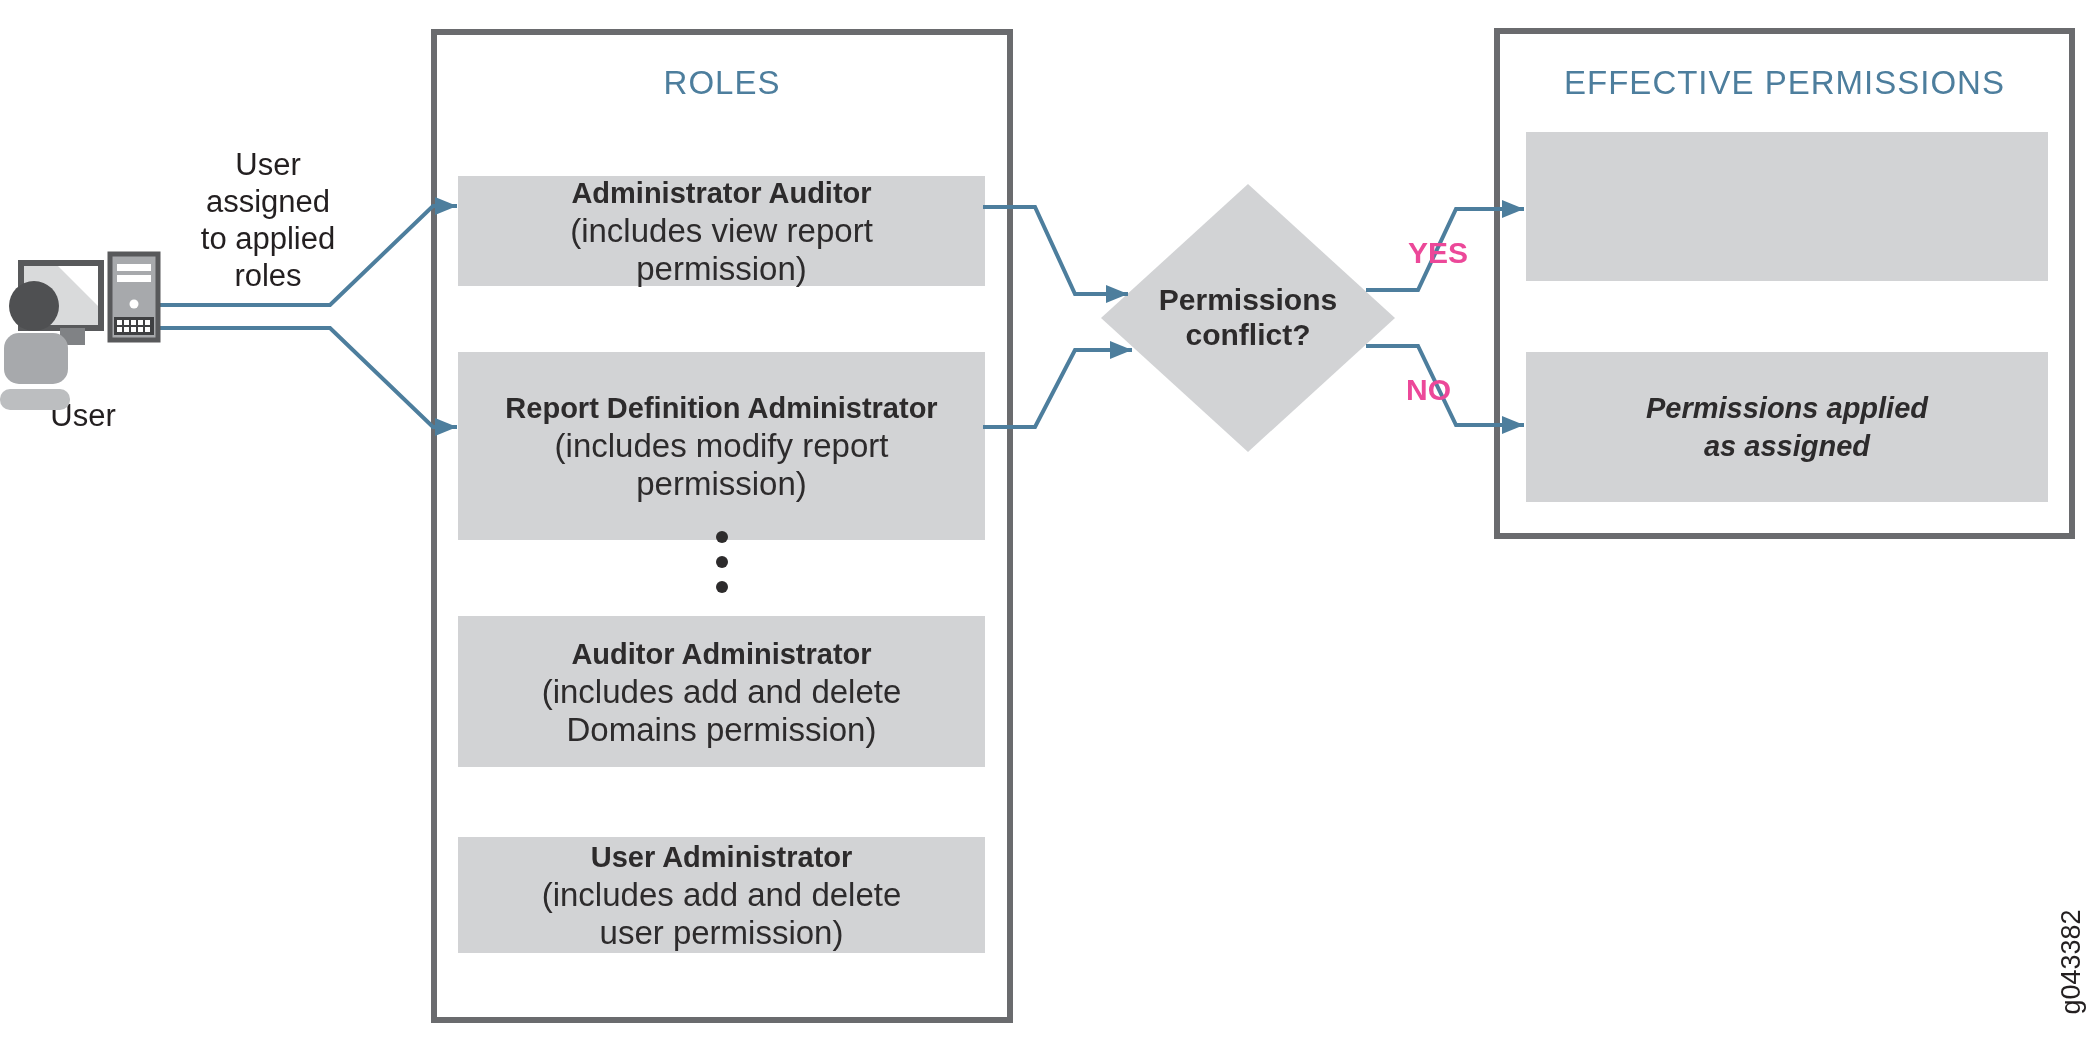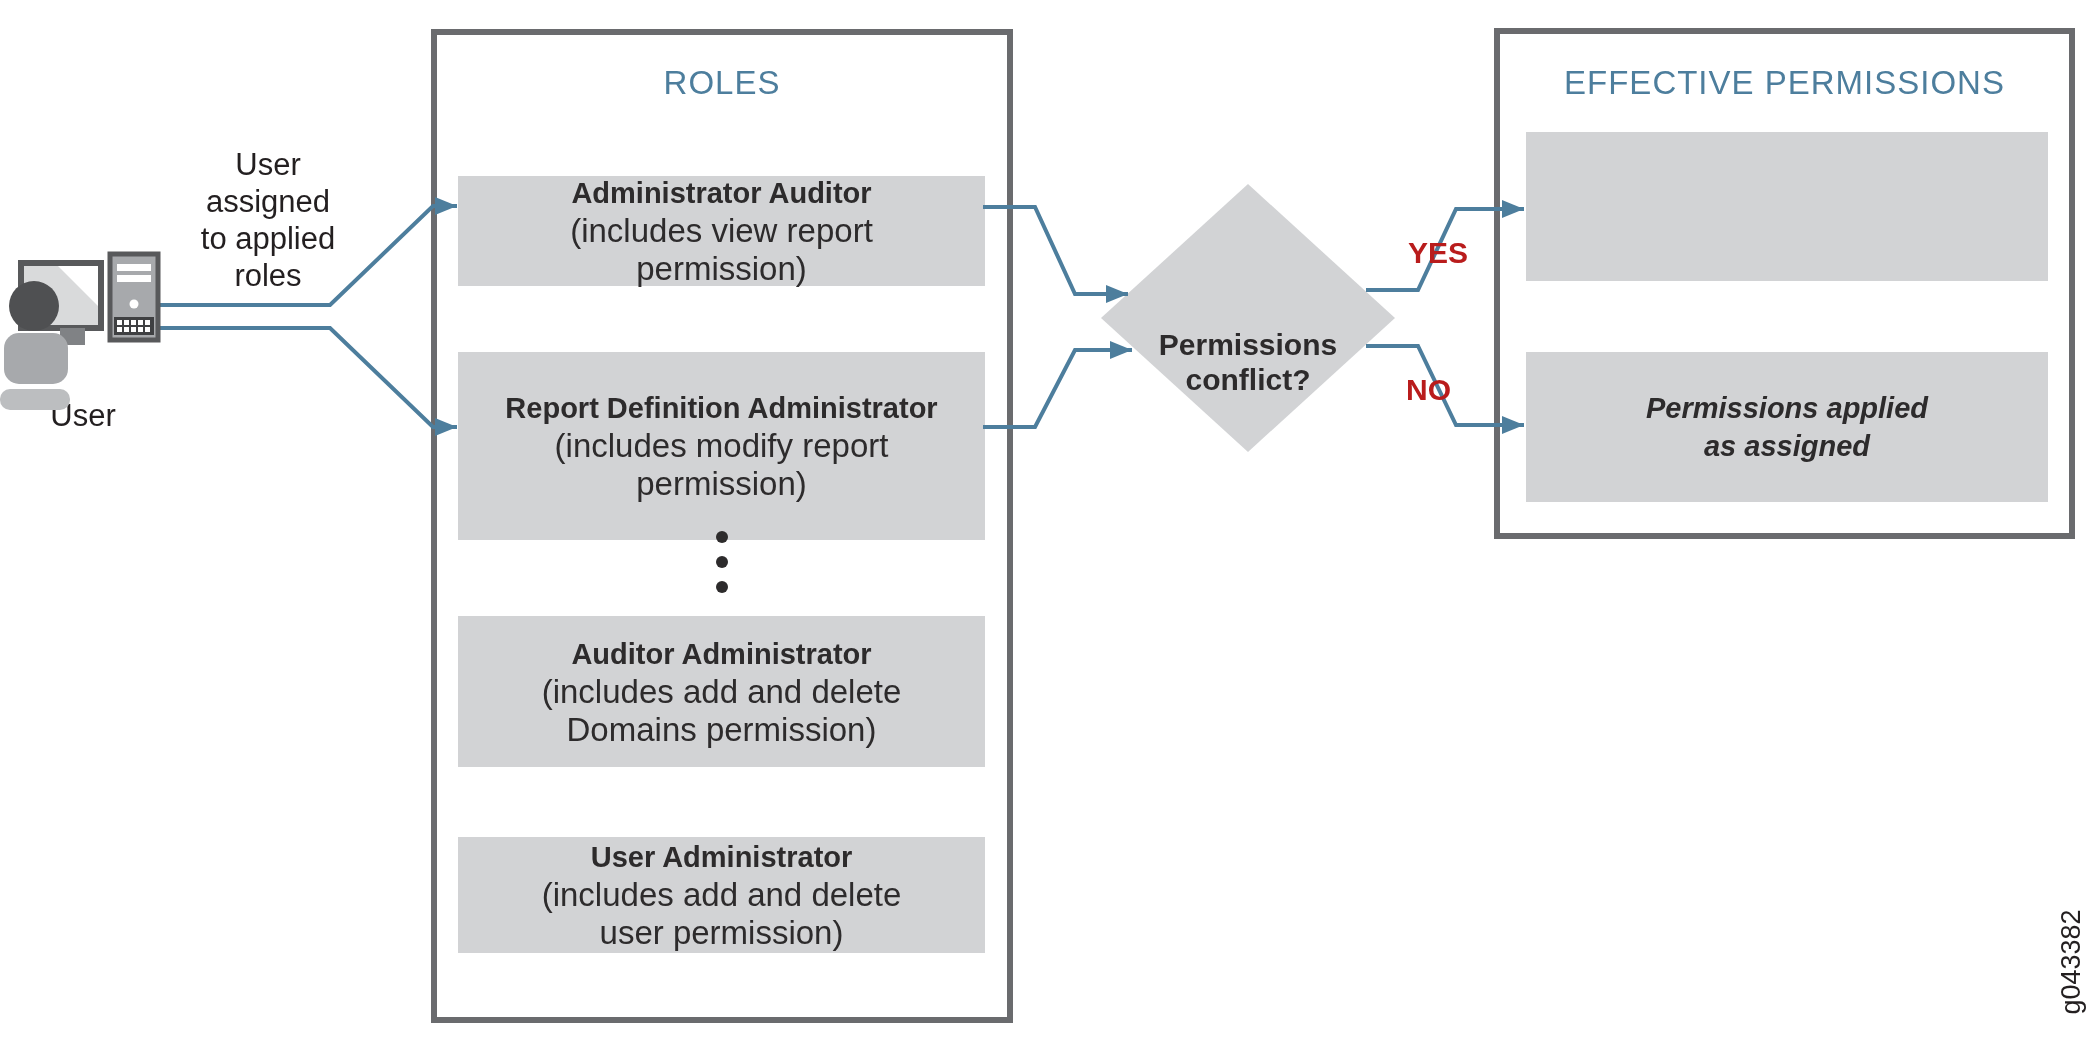--- a/index.html
+++ b/index.html
@@ -53,23 +53,23 @@
   .ep-panel .gbox{left:26px;width:522px;}
   .ep-box-0{top:98px;height:149px;}
   .ep-box-1{top:318px;height:150px;font-style:italic;}
 
   
   .overlay{position:absolute;left:0;top:0;width:2100px;height:1050px;pointer-events:none;}
 
   
   .diamond-text{
     position:absolute;left:1123px;top:282px;width:250px;text-align:center;
-    font-size:30px;font-weight:bold;line-height:35px;color:#2d2b2c;margin-top:45px;
+    font-size:30px;font-weight:bold;line-height:35px;color:#2d2b2c;
   }
-  .branch-label{position:absolute;font-size:30px;font-weight:600;color:#b91c1c;}
+  .branch-label{position:absolute;font-size:30px;font-weight:600;color:#ec4899;}
   .yes-label{left:1400px;top:236px;width:76px;text-align:center;}
   .no-label{left:1406px;top:373px;width:76px;}
 
   .figure-id{
     position:absolute;left:2071px;top:962px;
     transform:translate(-50%,-50%) rotate(-90deg);
     font-size:27px;color:#231f20;white-space:nowrap;
   }
 </style>
 </head>

